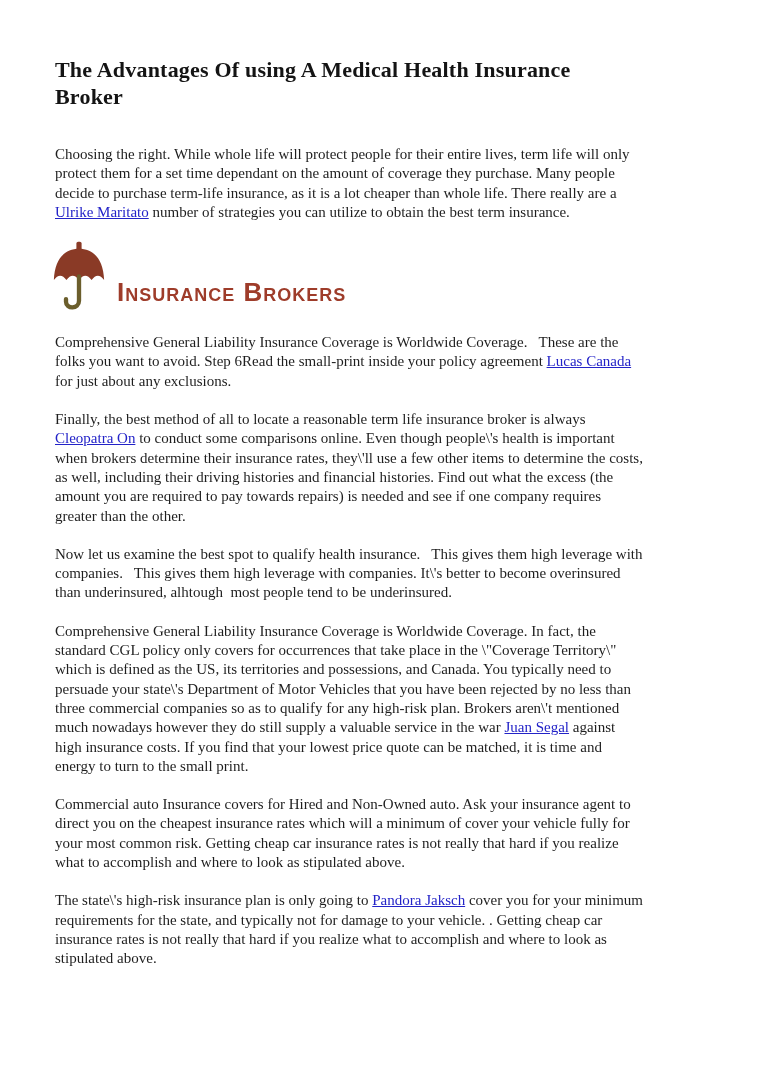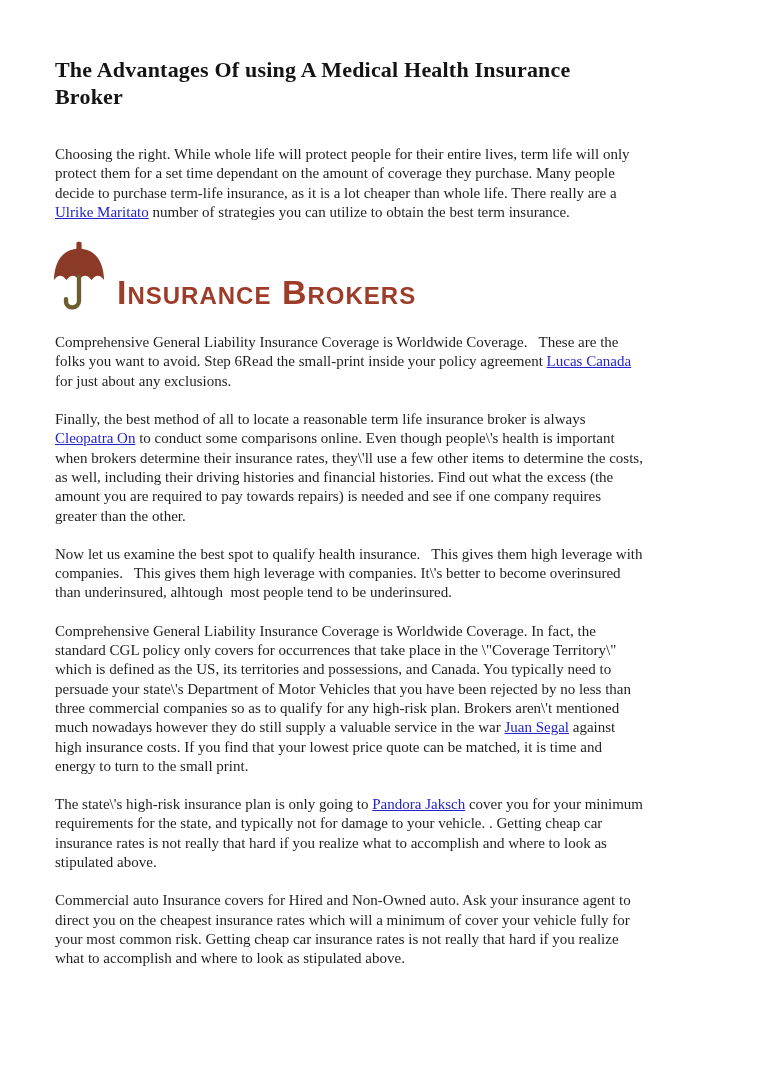--- a/index.html
+++ b/index.html
@@ -48,21 +48,21 @@
     height:90px;
     margin:-6px 0 8px -2px;
   }
   .umbrella{display:inline-flex;}
   .umbrella svg .canopy{fill:var(--umbrella-canopy);}
   .umbrella svg .handle{stroke:var(--umbrella-handle);fill:none;}
   .logo-text{
     font-family:"Liberation Sans", sans-serif;
     font-weight:bold;
     font-variant:small-caps;
-    font-size:34px;
+    font-size:26px;
     letter-spacing:1px;
     color:var(--logo-text);
     margin-top:24px;
   }
 </style>
 </head>
 <body>
 
 <main class="page">
   <h1 class="title">The Advantages Of using A Medical Health Insurance Broker</h1>
@@ -80,16 +80,16 @@
       </svg>
     </span>
     <span class="logo-text">Insurance Brokers</span>
   </div>
 
   <section>
       <p class="para"><span>Comprehensive General Liability Insurance Coverage is Worldwide Coverage.   These are the folks you want to avoid. Step 6Read the small-print inside your policy agreement </span><a class="inline-link" href="#">Lucas Canada</a><span> for just about any exclusions.</span></p>
       <p class="para"><span>Finally, the best method of all to locate a reasonable term life insurance broker is always </span><a class="inline-link" href="#">Cleopatra On</a><span> to conduct some comparisons online. Even though people\'s health is important when brokers determine their insurance rates, they\'ll use a few other items to determine the costs, as well, including their driving histories and financial histories. Find out what the excess (the amount you are required to pay towards repairs) is needed and see if one company requires greater than the other.</span></p>
       <p class="para"><span>Now let us examine the best spot to qualify health insurance.   This gives them high leverage with companies.   This gives them high leverage with companies. It\'s better to become overinsured than underinsured, alhtough  most people tend to be underinsured.</span></p>
       <p class="para"><span>Comprehensive General Liability Insurance Coverage is Worldwide Coverage. In fact, the standard CGL policy only covers for occurrences that take place in the \"Coverage Territory\" which is defined as the US, its territories and possessions, and Canada. You typically need to persuade your state\'s Department of Motor Vehicles that you have been rejected by no less than three commercial companies so as to qualify for any high-risk plan. Brokers aren\'t mentioned much nowadays however they do still supply a valuable service in the war </span><a class="inline-link" href="#">Juan Segal</a><span> against high insurance costs. If you find that your lowest price quote can be matched, it is time and energy to turn to the small print.</span></p>
+      <p class="para"><span>Commercial auto Insurance covers for Hired and Non-Owned auto. Ask your insurance agent to direct you on the cheapest insurance rates which will a minimum of cover your vehicle fully for your most common risk. Getting cheap car insurance rates is not really that hard if you realize what to accomplish and where to look as stipulated above.</span></p>
       <p class="para"><span>The state\'s high-risk insurance plan is only going to </span><a class="inline-link" href="#">Pandora Jaksch</a><span> cover you for your minimum requirements for the state, and typically not for damage to your vehicle. . Getting cheap car insurance rates is not really that hard if you realize what to accomplish and where to look as stipulated above.</span></p>
-      <p class="para"><span>Commercial auto Insurance covers for Hired and Non-Owned auto. Ask your insurance agent to direct you on the cheapest insurance rates which will a minimum of cover your vehicle fully for your most common risk. Getting cheap car insurance rates is not really that hard if you realize what to accomplish and where to look as stipulated above.</span></p>
     </section>
 </main>
 
 </body></html>

